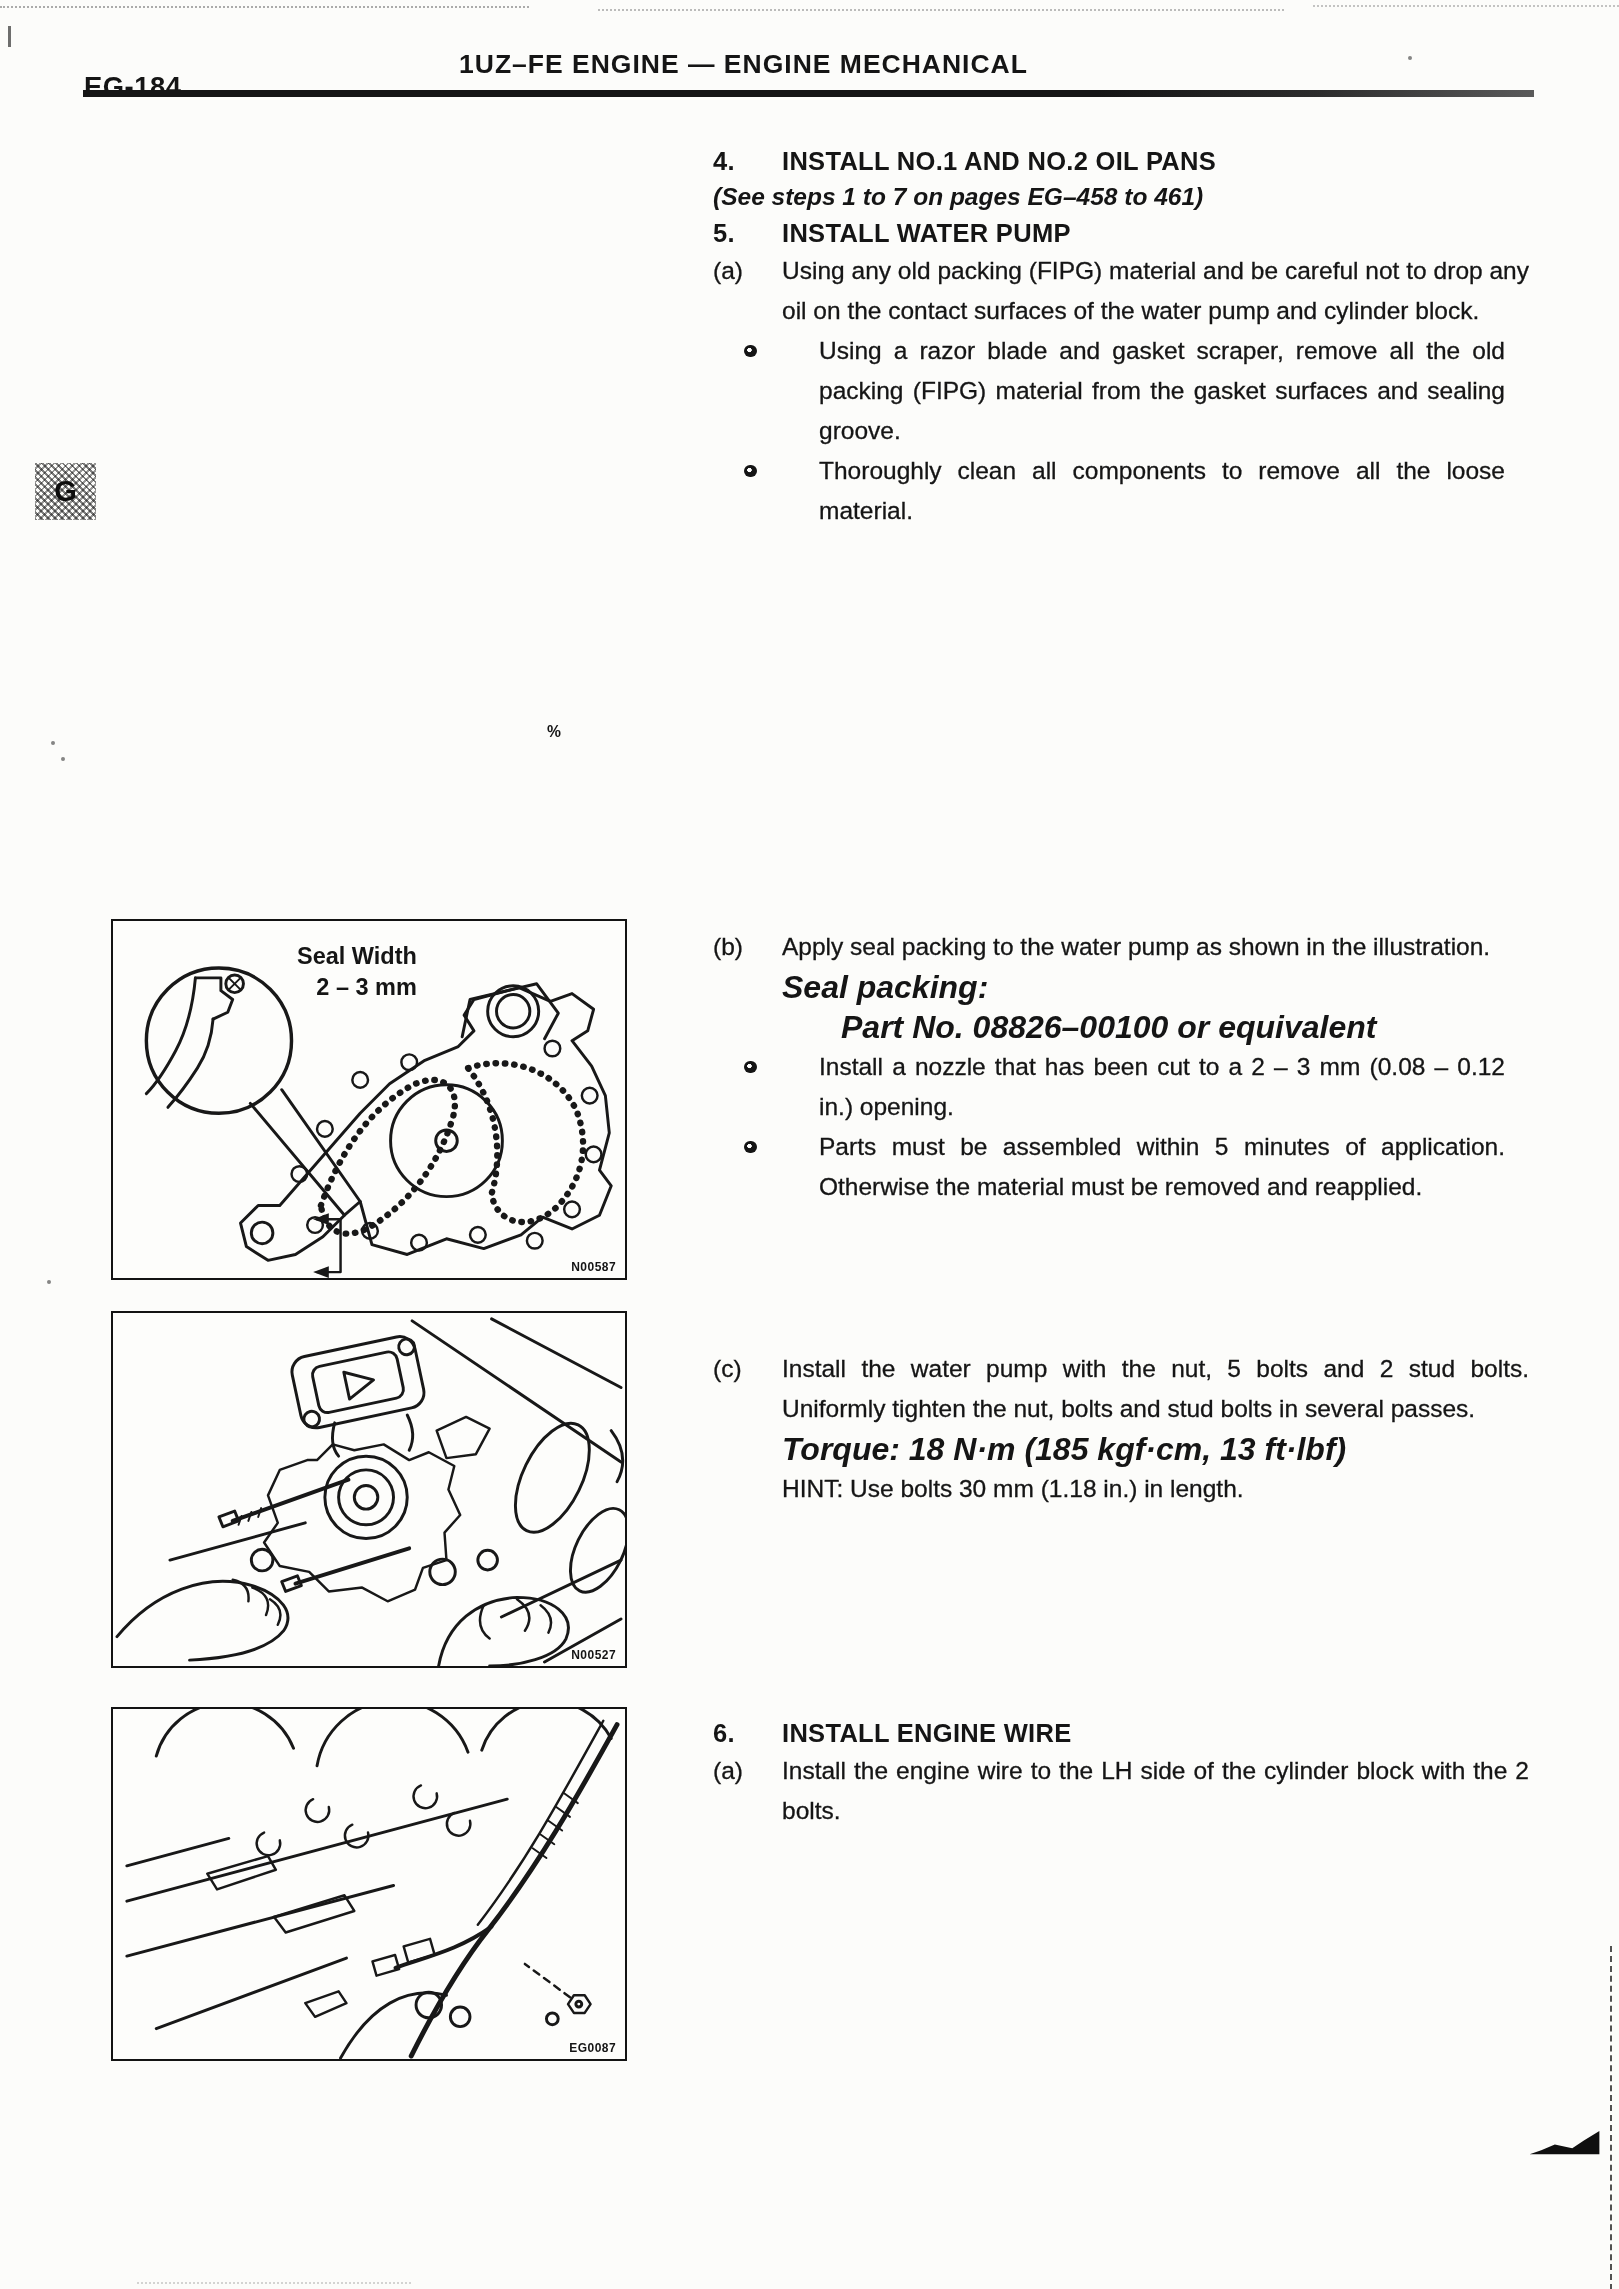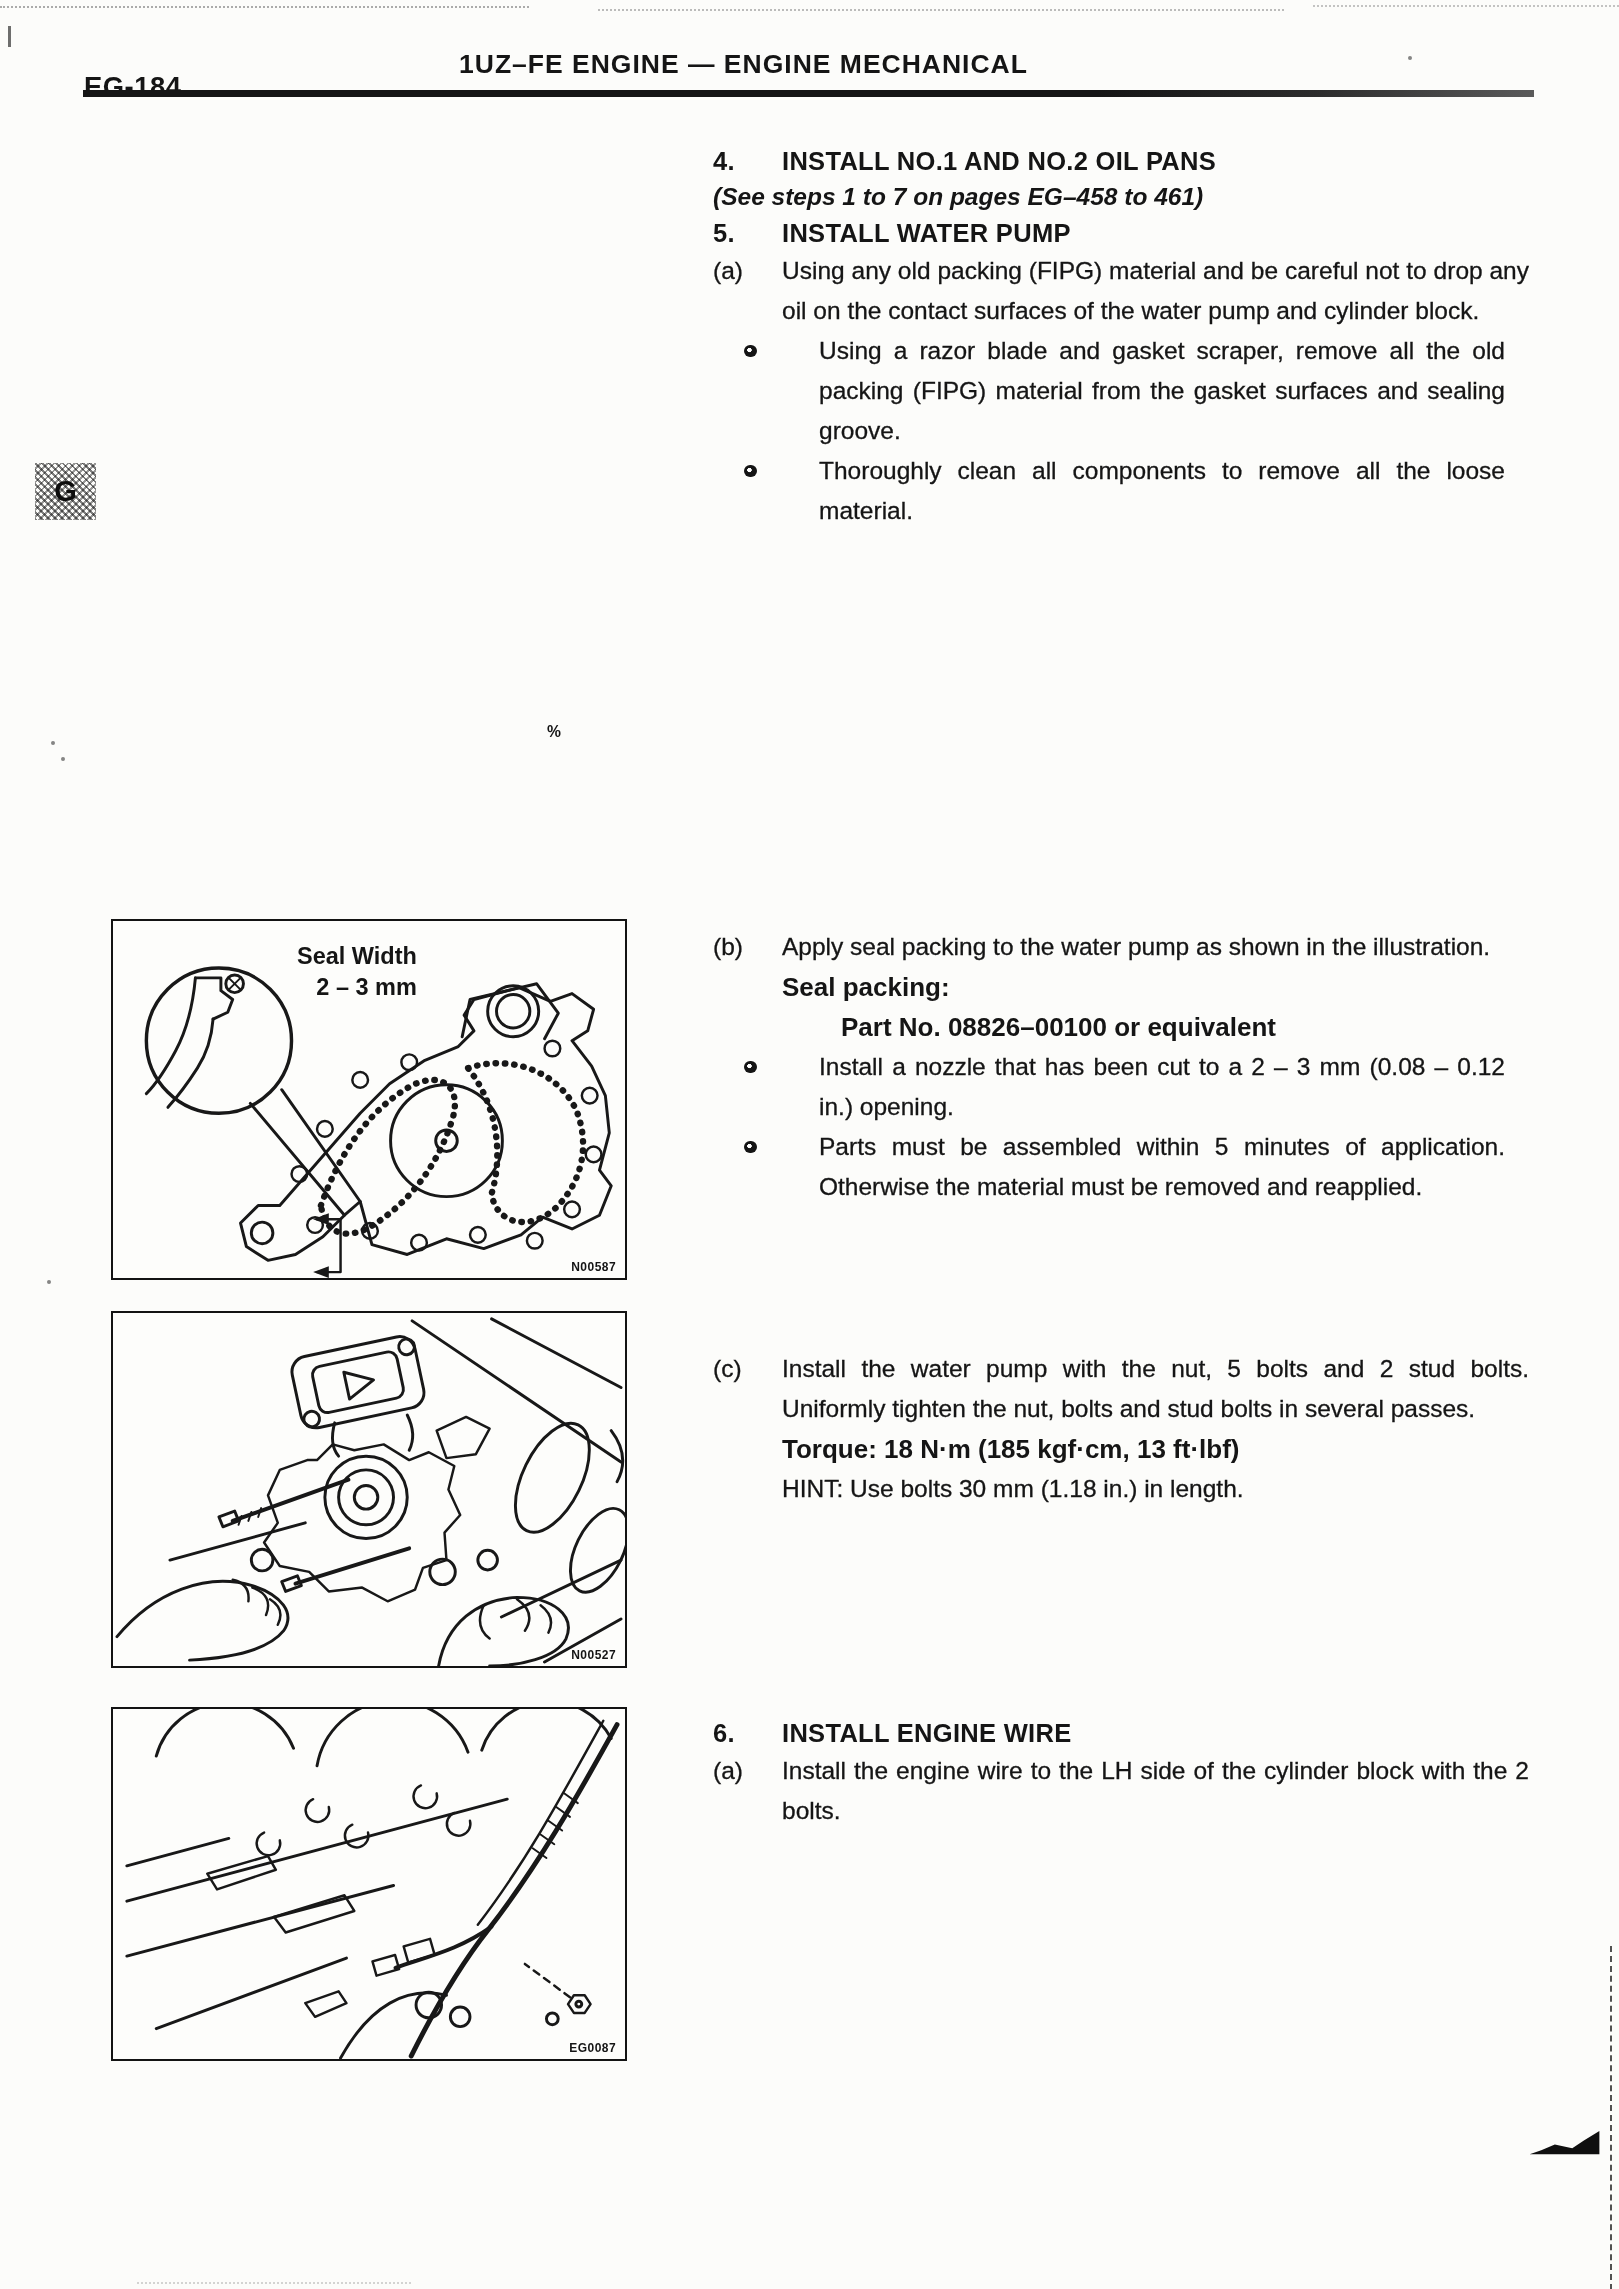--- a/index.html
+++ b/index.html
@@ -14,21 +14,21 @@
   .hdr-rule  { position:absolute; left:83px;  top:90px; width:1451px; height:6.9px;
                background:linear-gradient(to right,#151515 0 70%,#2c2c2c 85%,#5a5a5a 100%); }
   
   .block { position:absolute; left:713px; width:816px; }
   .row   { display:flex; }
   .lbl   { flex:0 0 69px; }
   .hrow  { font-size:25.5px; font-weight:bold; line-height:36px; letter-spacing:0.3px; }
   .sub   { font-size:24.5px; font-weight:bold; line-height:36px;font-style:italic; }
   .body  { font-size:24.5px; line-height:40px; text-align:justify; -webkit-text-stroke:0.3px currentColor; }
   .lbl-i { font-size:24.5px; line-height:40px; -webkit-text-stroke:0.3px currentColor; }
-  .boldline { font-size:26px; font-weight:bold; line-height:40px; }
+  .boldline { font-size:32px; font-weight:bold; line-height:40px;font-style:italic; }
   .ind1  { margin-left:69px; }
   .ind2  { margin-left:128px; }
   .bullets { margin:0; padding:0; list-style:none; }
   .bullets li { position:relative; margin-left:106px; width:686px;
                 font-size:24.5px; line-height:40px; text-align:justify;
                 -webkit-text-stroke:0.3px currentColor; }
   .bullets li::before { content:""; position:absolute; left:-75px; top:13.7px;
                 width:12.7px; height:12.7px; border-radius:50%;
                 background:radial-gradient(circle at 42% 42%, #fff 0 2px, #141414 2.5px); }
   

